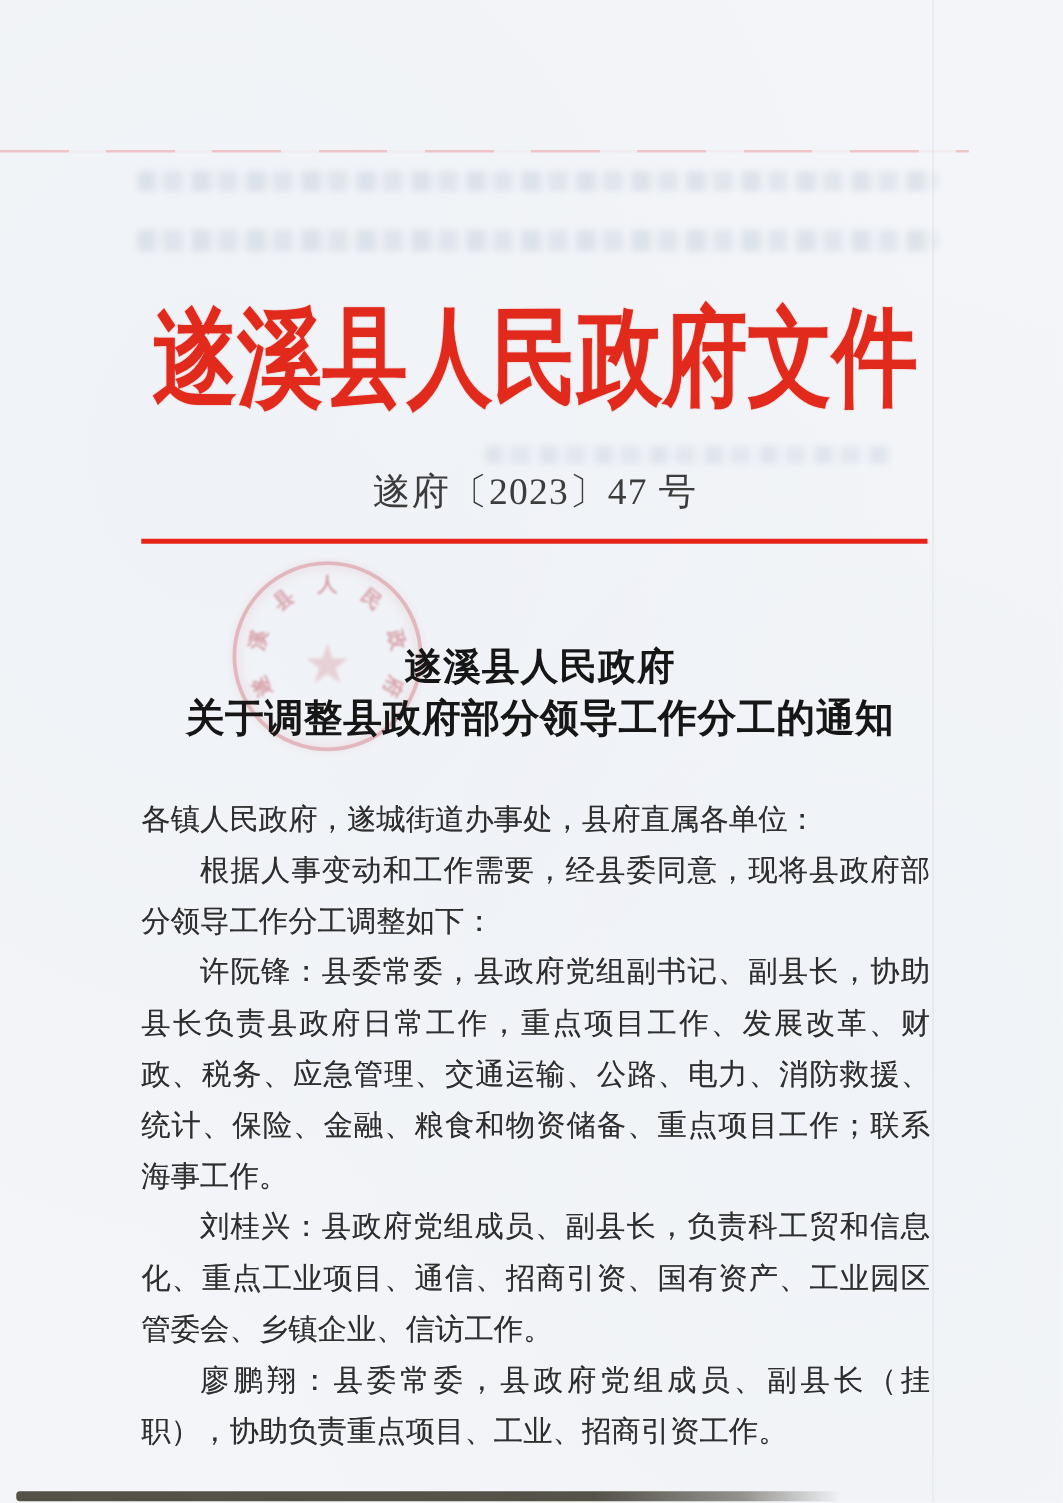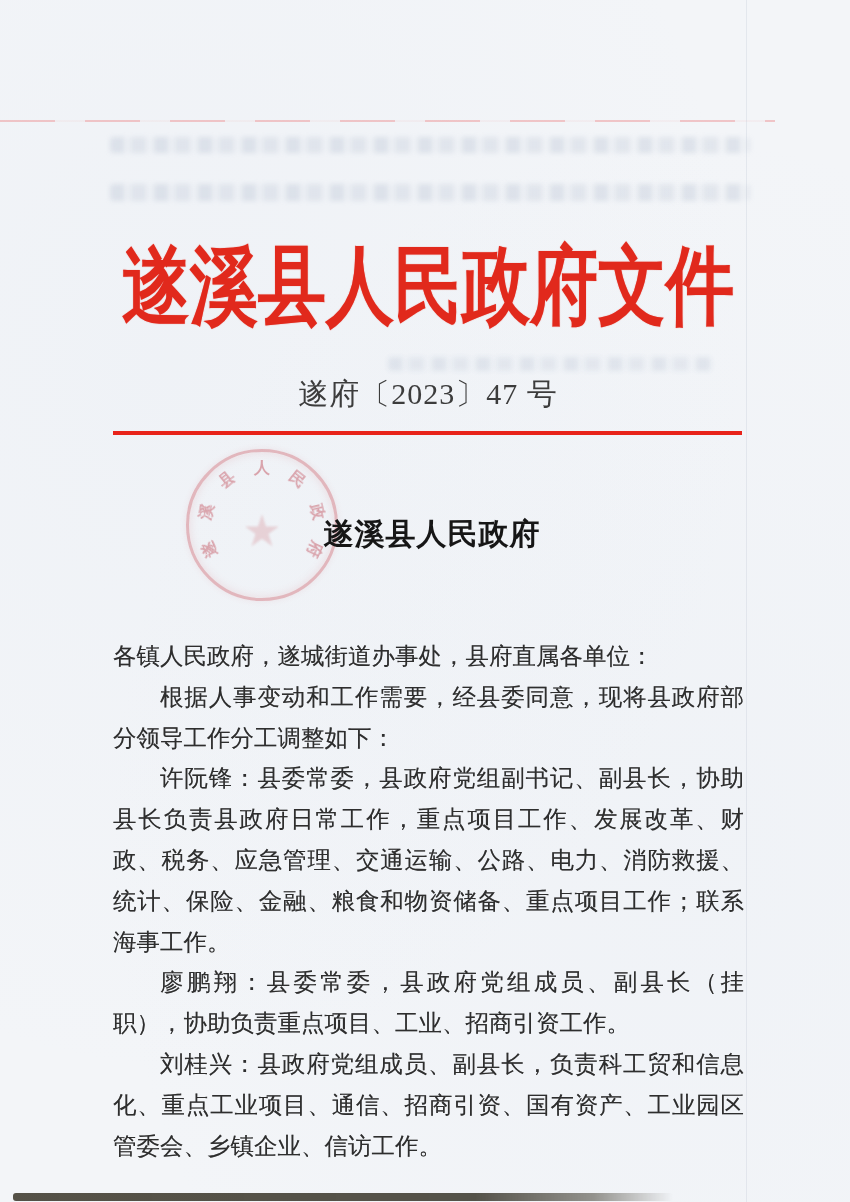--- a/index.html
+++ b/index.html
@@ -137,23 +137,24 @@
       <span class="seal-char" style="left: 20.5364px; top: 62.8549px; transform: translate(-50%, -50%) rotate(-76.6667deg);">溪</span>
       <span class="seal-char" style="left: 40.6466px; top: 31.2883px; transform: translate(-50%, -50%) rotate(-38.3333deg);">县</span>
       <span class="seal-char" style="left: 76px; top: 19px; transform: translate(-50%, -50%) rotate(0deg);">人</span>
       <span class="seal-char" style="left: 111.353px; top: 31.2883px; transform: translate(-50%, -50%) rotate(38.3333deg);">民</span>
       <span class="seal-char" style="left: 131.464px; top: 62.8549px; transform: translate(-50%, -50%) rotate(76.6667deg);">政</span>
       <span class="seal-char" style="left: 127.66px; top: 100.089px; transform: translate(-50%, -50%) rotate(115deg);">府</span>
     </div>
 
   <div class="doc-heading">
     <div class="l1">遂溪县人民政府</div>
+    <div class="l2">关于调整县政府部分领导工作分工的通知</div>
   </div>
 
   <div class="body-text">
     <p>各镇人民政府，遂城街道办事处，县府直属各单位：</p>
     <p class="indent">根据人事变动和工作需要，经县委同意，现将县政府部分领导工作分工调整如下：</p>
     <p class="indent">许阮锋：县委常委，县政府党组副书记、副县长，协助县长负责县政府日常工作，重点项目工作、发展改革、财政、税务、应急管理、交通运输、公路、电力、消防救援、统计、保险、金融、粮食和物资储备、重点项目工作；联系海事工作。</p>
+    <p class="indent">刘桂兴：县政府党组成员、副县长，负责科工贸和信息化、重点工业项目、通信、招商引资、国有资产、工业园区管委会、乡镇企业、信访工作。</p>
     <p class="indent">廖鹏翔：县委常委，县政府党组成员、副县长（挂职），协助负责重点项目、工业、招商引资工作。</p>
-    <p class="indent">刘桂兴：县政府党组成员、副县长，负责科工贸和信息化、重点工业项目、通信、招商引资、国有资产、工业园区管委会、乡镇企业、信访工作。</p>
   </div>
 
 </div>
 
 </body></html>

